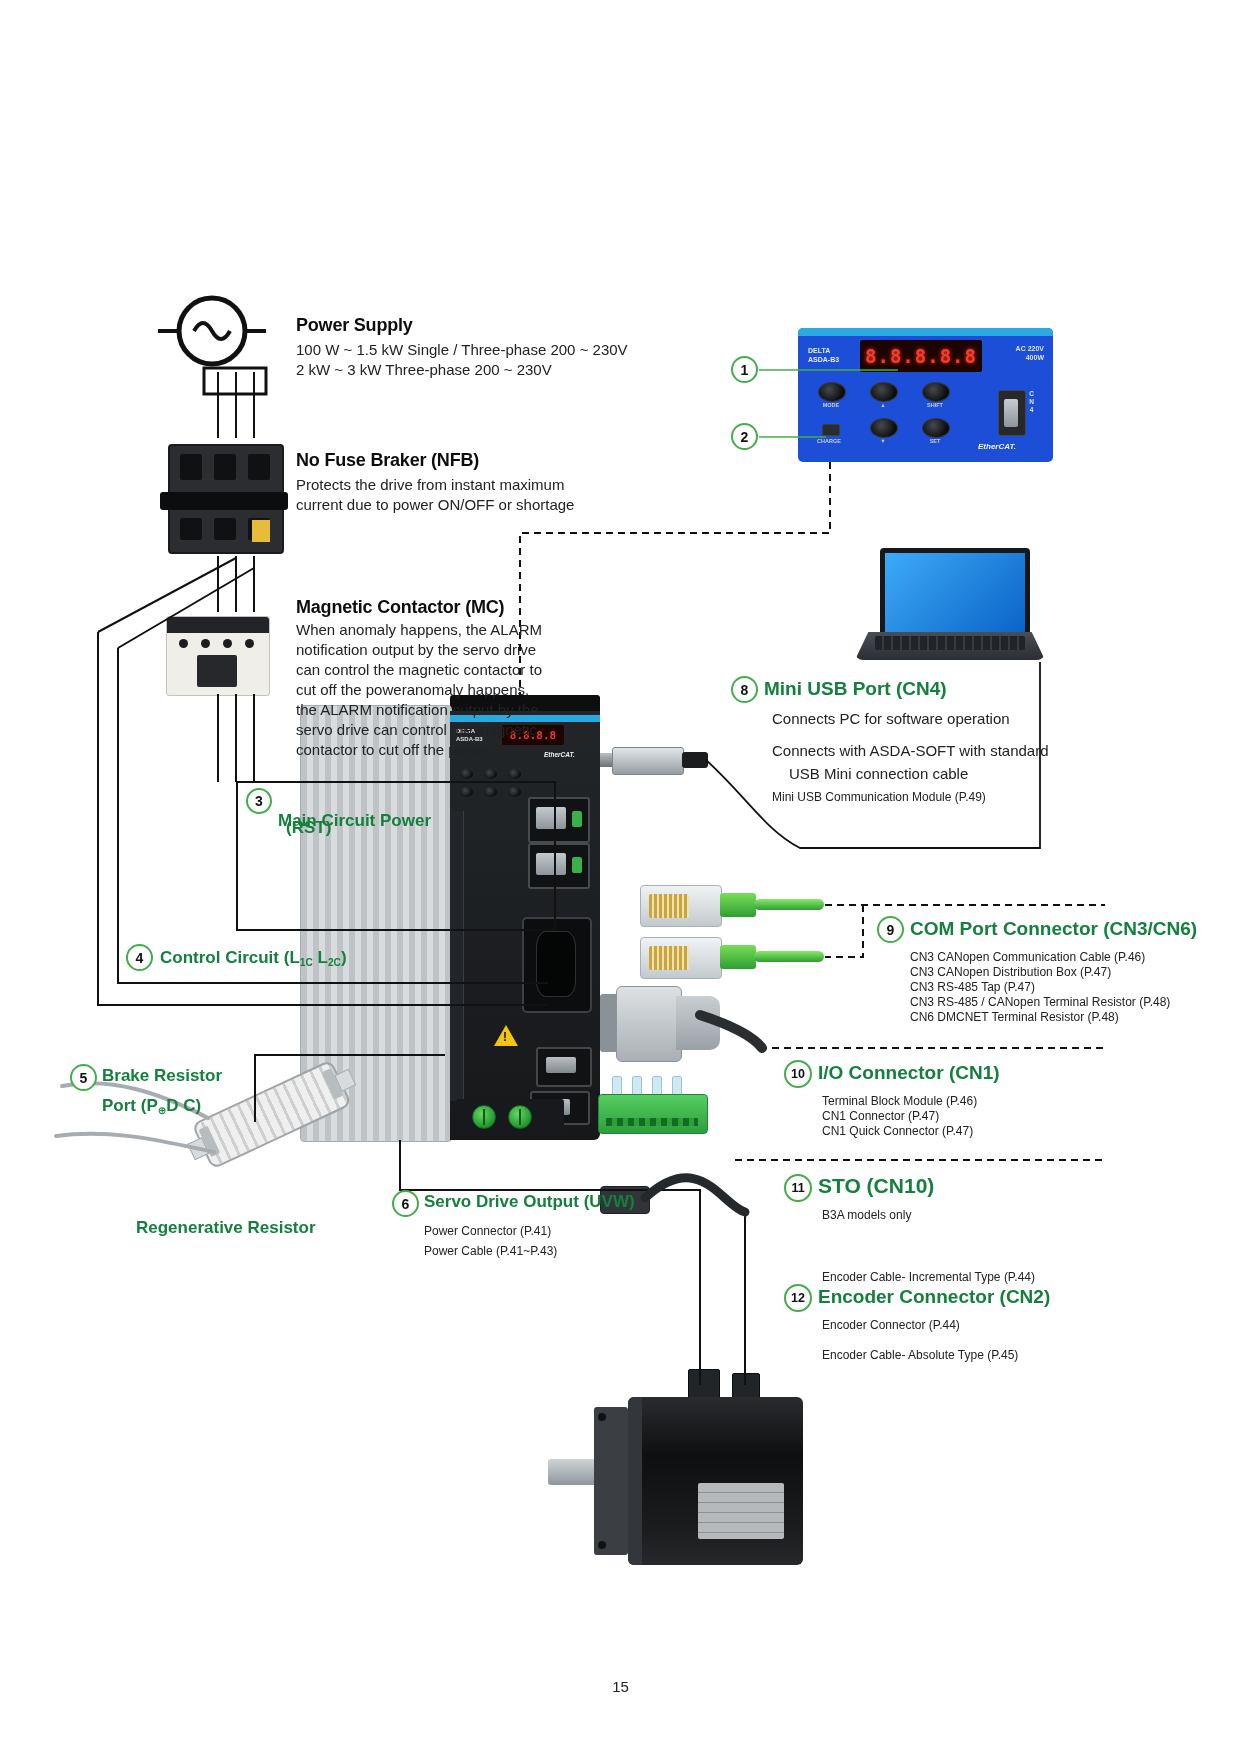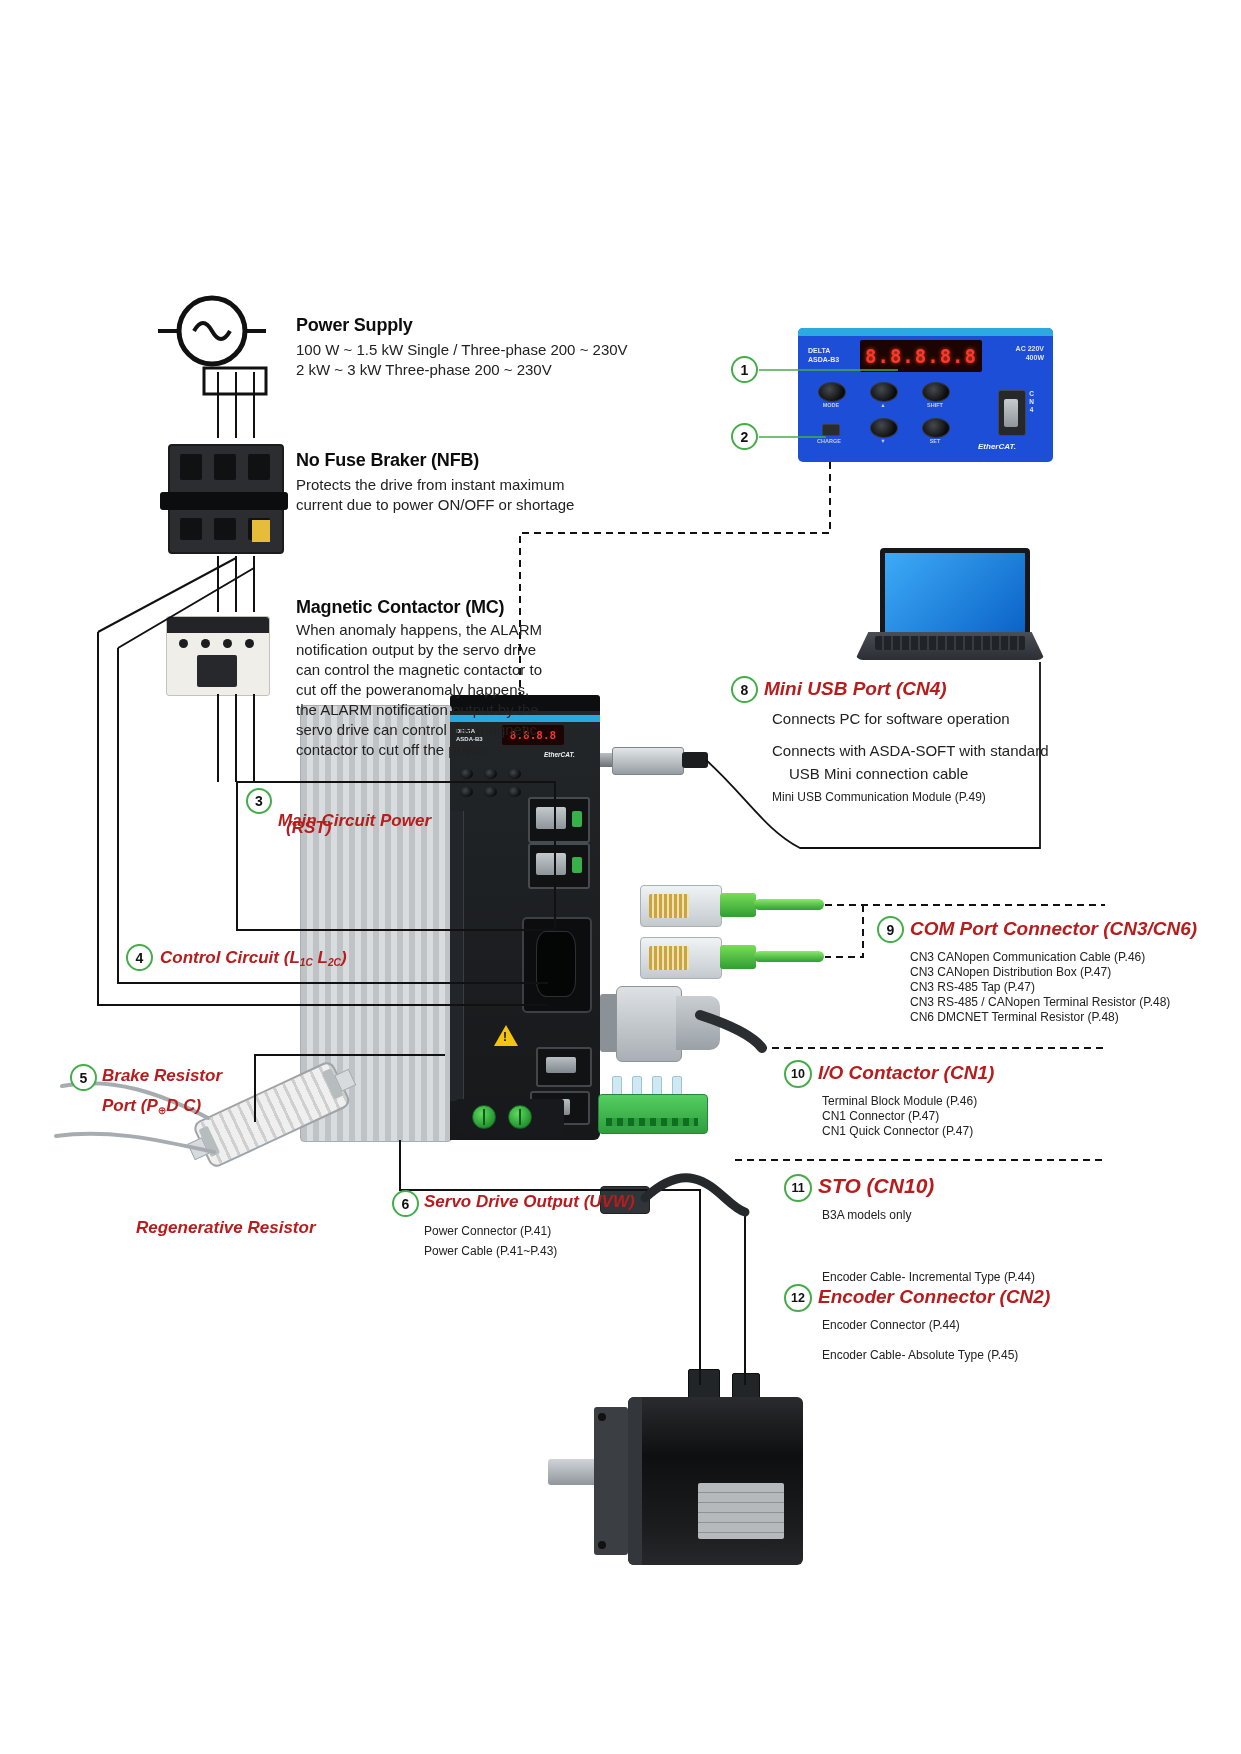--- a/index.html
+++ b/index.html
@@ -9,21 +9,21 @@
   .overlay{position:absolute;left:0;top:0;z-index:40;pointer-events:none;}
   
   .banner{left:100px;top:206px;width:505px;height:57px;z-index:5;
           background:linear-gradient(180deg,#55bcee 0%,#2f9ad8 45%,#0e67ad 100%);
           border-bottom:3px solid #0a4f8c;display:flex;align-items:center;}
   .banner span{color:#fff;font-weight:bold;font-size:31px;padding-left:16px;letter-spacing:0.5px;}
   
   .h1{font-size:18px;font-weight:bold;color:#0d0d0d;letter-spacing:-0.2px;white-space:nowrap;z-index:45;}
   .body{font-size:15px;color:#222;white-space:nowrap;z-index:45;}
   .small{font-size:12px;color:#222;white-space:nowrap;z-index:45;}
-  .ct{font-weight:bold;color:#b91c1c;white-space:nowrap;z-index:45;font-style:italic;}
+  .ct{font-weight:bold;color:#15803d;white-space:nowrap;z-index:45;}
   sub.s{font-size:0.6em;vertical-align:-0.25em;font-weight:bold;}
   
   .co{width:27px;height:27px;border-radius:50%;background:#fff;border:2px solid #44ad49;
       display:flex;align-items:center;justify-content:center;font-weight:bold;font-size:14px;
       color:#111;z-index:50;box-sizing:border-box;}
   .co2{font-size:12.5px;}
   
   .panel{left:798px;top:328px;width:255px;height:134px;background:#1d4ed8;border-radius:5px;z-index:10;}
   .pstripe{left:0;top:0;width:255px;height:8px;background:#2ba9e0;border-radius:5px 5px 0 0;}
   .pbrand{left:10px;top:18px;color:#e8eaec;font-size:7px;font-weight:bold;line-height:9px;}
@@ -347,21 +347,21 @@
   <div class="abs small" style="left:910px;top:995px;">CN3 RS-485 / CANopen Terminal Resistor (P.48)</div>
   <div class="abs small" style="left:910px;top:1010px;">CN6 DMCNET Terminal Resistor (P.48)</div>
 
   <div class="abs dsub">
     <div class="dsub-face"></div>
       <div class="dsub-shell"></div>
       <div class="dsub-hood"></div>
   </div>
 
   <div class="abs co co2" style="left:784px;top:1060px;width:28px;height:28px;">10</div>
-  <div class="abs ct" style="left:818px;top:1062px;font-size:19px;">I/O Contactor (CN1)</div>
+  <div class="abs ct" style="left:818px;top:1062px;font-size:19px;">I/O Connector (CN1)</div>
   <div class="abs small" style="left:822px;top:1094px;">Terminal Block Module (P.46)</div>
   <div class="abs small" style="left:822px;top:1109px;">CN1 Connector (P.47)</div>
   <div class="abs small" style="left:822px;top:1124px;">CN1 Quick Connector (P.47)</div>
 
   <div class="abs sto">
     <div class="sto-wire" style="left:14px;"></div>
       <div class="sto-wire" style="left:34px;"></div>
     <div class="sto-wire" style="left:54px;"></div>
       <div class="sto-wire" style="left:74px;"></div>
     <div class="sto-body"></div>
@@ -398,14 +398,15 @@
     <div class="mo-flange"></div>
     <div class="mo-bolt" style="left:50px;top:28px;"></div>
       <div class="mo-bolt" style="left:50px;top:156px;"></div>
     <div class="mo-con" style="left:140px;top:-16px;width:30px;height:28px;"></div>
     <div class="mo-con" style="left:184px;top:-12px;width:26px;height:24px;"></div>
     <div class="mo-body"></div>
     <div class="mo-ring"></div>
     <div class="mo-plate"></div>
   </div>
 
+  <div class="abs" style="left:0;top:1678px;width:1241px;text-align:center;font-size:15px;color:#222;z-index:45;">15</div>
 
 </div>
 
 </body></html>

